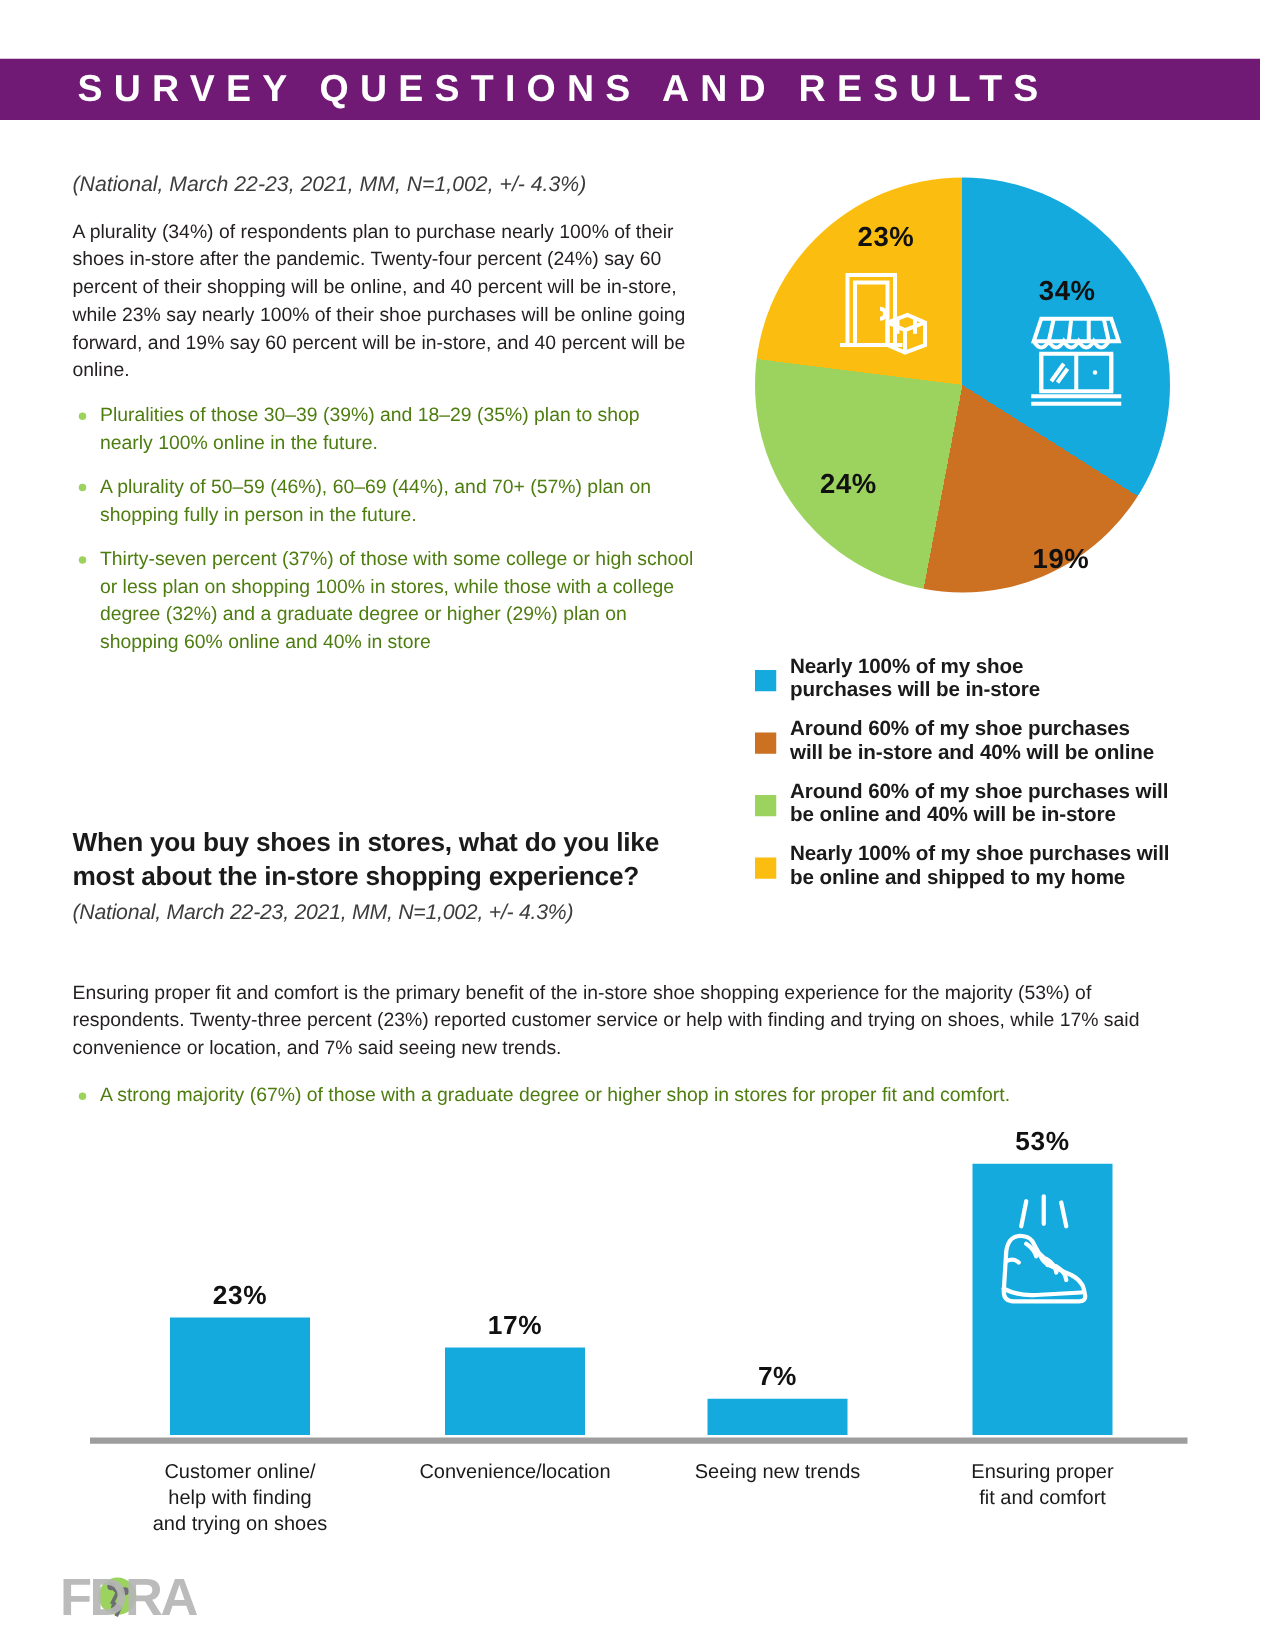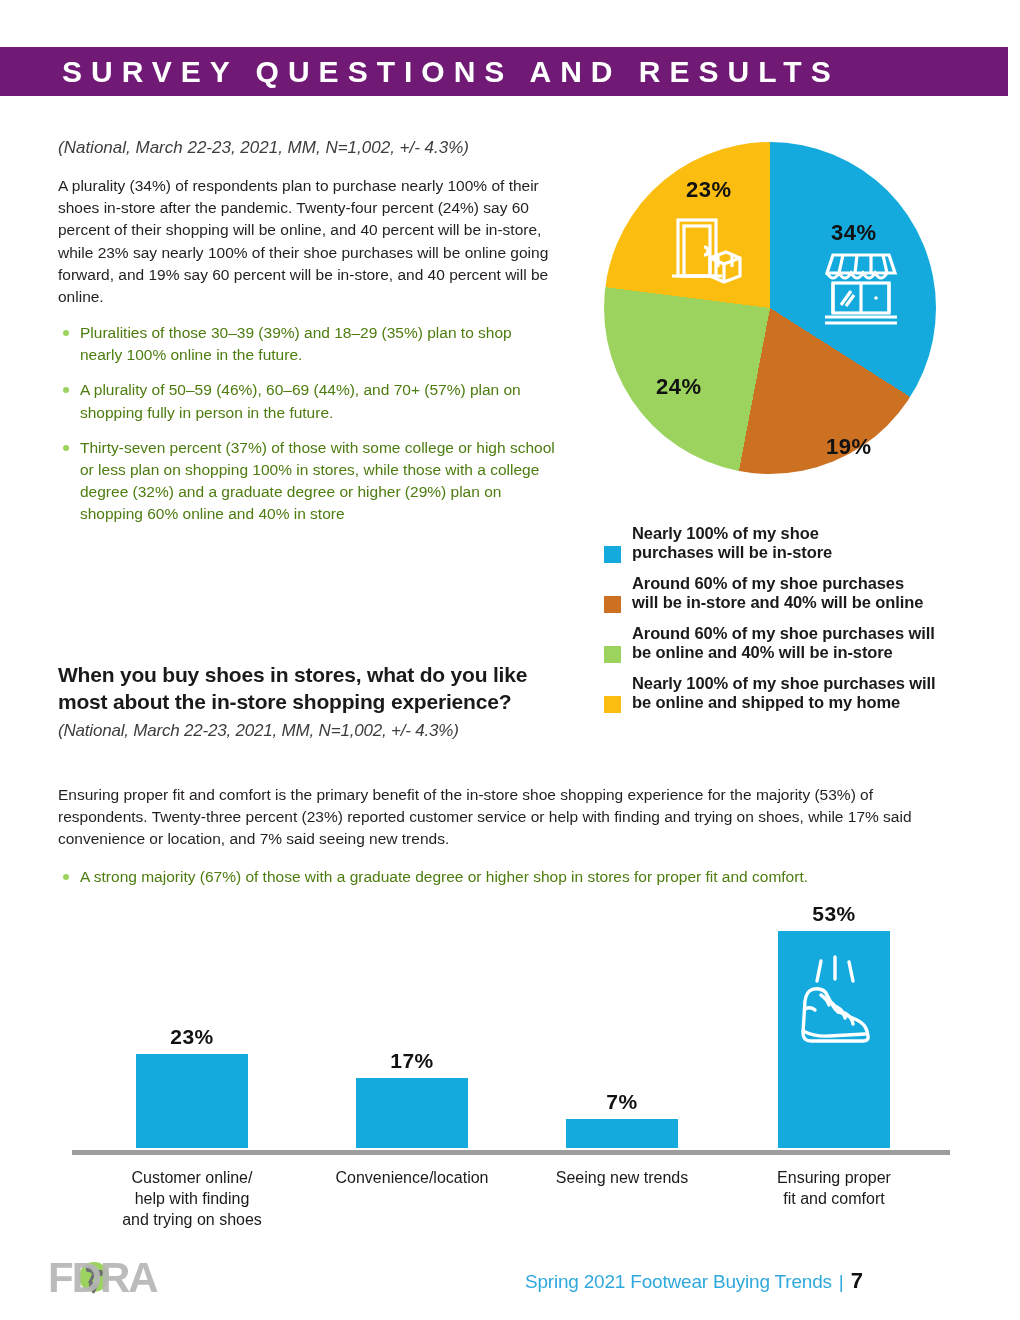--- a/index.html
+++ b/index.html
@@ -127,21 +127,21 @@
 
   
   .legend {
     position: absolute;
     left: 604px;
     top: 524px;
     width: 360px;
   }
   .legend-item {
     display: flex;
-    align-items: flex-end;
+    align-items: center;
     margin-bottom: 11px;
   }
   .legend-swatch {
     width: 17px;
     height: 17px;
     margin-right: 11px;
     margin-top: 3px;
     flex: none;
   }
   .legend-text {
@@ -437,20 +437,15 @@
     <svg width="160" height="46" viewBox="0 0 160 46">
       <circle cx="46" cy="21" r="15" fill="#9cd35f"></circle>
       <path d="M40 12 l6 6 -4 8 6 4 -3 7" stroke="#6d6e71" stroke-width="3" fill="none"></path>
       <circle cx="41" cy="13" r="3.2" fill="#6d6e71"></circle>
       <circle cx="52" cy="17" r="3.2" fill="#6d6e71"></circle>
       <circle cx="44" cy="30" r="3.2" fill="#6d6e71"></circle>
       <text x="0" y="36" class="fdra-text" fill="#b6b6b6" font-size="42" font-weight="bold" font-family="Liberation Sans, sans-serif" letter-spacing="-2" opacity="0.92">FDRA</text>
     </svg>
   </div>
 
-  <div class="footer-right">
-    <span class="footer-title">Spring 2021 Footwear Buying Trends</span>
-    <span class="footer-sep">|</span>
-    <span class="footer-page">7</span>
-  </div>
 </div>
 
 <div class="edge-right"></div>
 
 </body></html>

